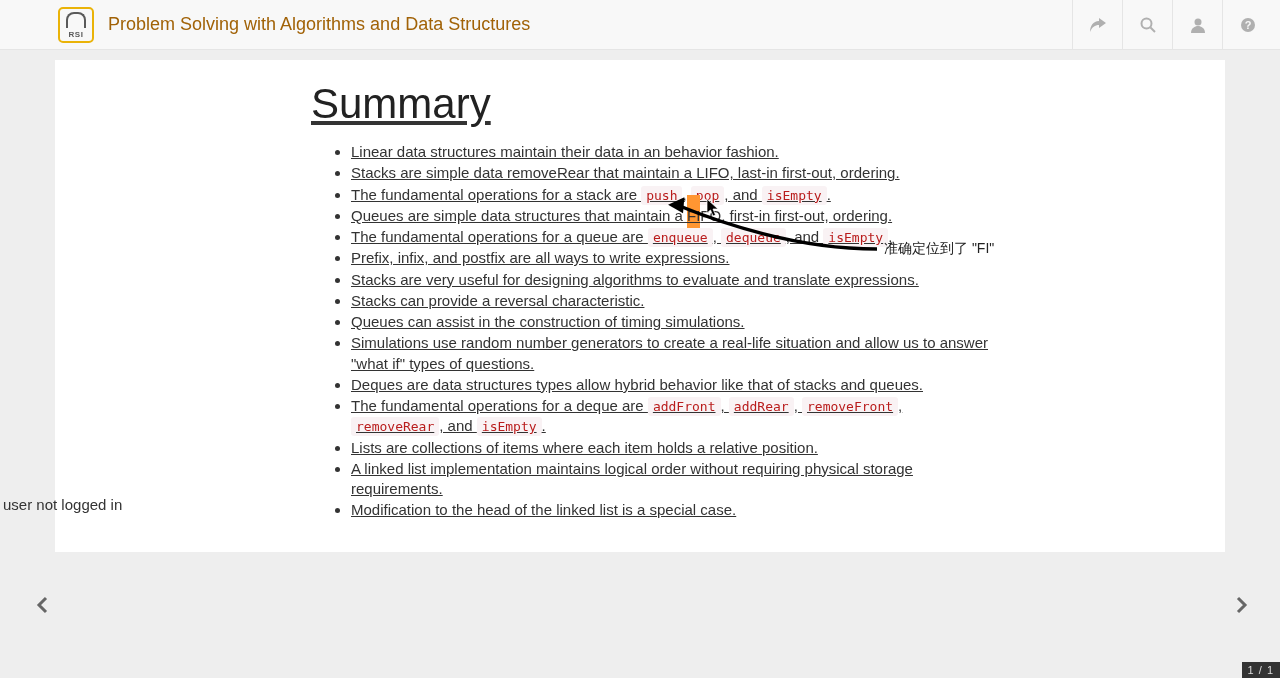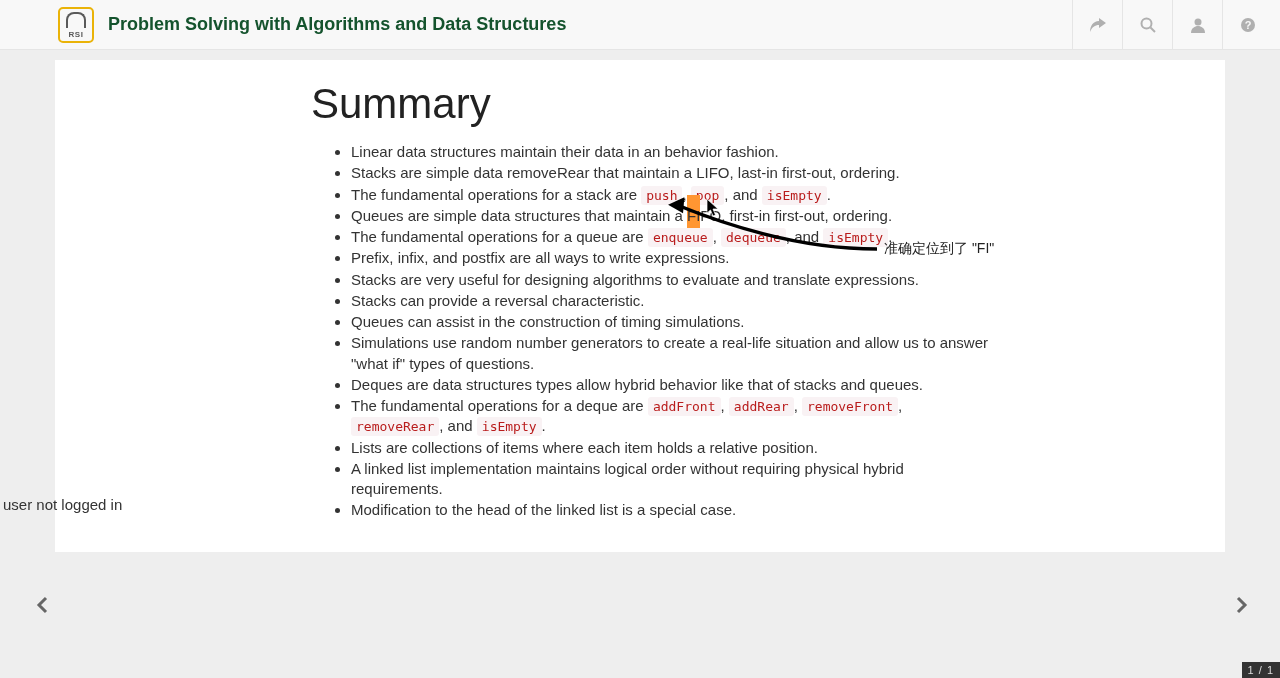--- a/index.html
+++ b/index.html
@@ -44,23 +44,23 @@
     top: 3px;
     left: 6px;
     right: 6px;
     height: 14px;
     border: 2px solid #5a5a5a;
     border-bottom: none;
     border-top-left-radius: 8px;
     border-top-right-radius: 8px;
   }
   .site-title {
-    color: #14532d;
+    color: #a16207;
     font-size: 18px;
-    font-weight: 700;
+    font-weight: 400;
   }
   .nav-icons {
     position: absolute;
     right: 8px;
     top: 0;
     height: 50px;
     display: flex;
   }
   .nav-icons .icon-cell {
     width: 50px;
@@ -76,20 +76,21 @@
   .page {
     width: 1170px;
     margin: 10px auto 0 auto;
     background: #fff;
     min-height: 420px;
     padding: 20px 0 30px 0;
   }
   .content {
     width: 680px;
     margin-left: 256px;
+    text-decoration: underline;
   }
   h1.summary {
     font-size: 42px;
     font-weight: 500;
     color: #222;
     margin-bottom: 14px;
   }
   ul.bullets {
     list-style: disc;
     padding-left: 40px;
@@ -220,21 +221,21 @@
       <li>Prefix, infix, and postfix are all ways to write expressions.</li>
       <li>Stacks are very useful for designing algorithms to evaluate and translate expressions.</li>
       <li>Stacks can provide a reversal characteristic.</li>
       <li>Queues can assist in the construction of timing simulations.</li>
       <li>Simulations use random number generators to create a real-life situation and allow us to answer "what if" types of questions.</li>
       <li>Deques are data structures types allow hybrid behavior like that of stacks and queues.</li>
       <li>
         <span>The fundamental operations for a deque are </span><code class="inline">addFront</code><span>, </span><code class="inline">addRear</code><span>, </span><code class="inline">removeFront</code><span>, </span><code class="inline">removeRear</code><span>, and </span><code class="inline">isEmpty</code><span>.</span>
       </li>
       <li>Lists are collections of items where each item holds a relative position.</li>
-      <li>A linked list implementation maintains logical order without requiring physical hybrid requirements.</li>
+      <li>A linked list implementation maintains logical order without requiring physical storage requirements.</li>
       <li>Modification to the head of the linked list is a special case.</li>
     </ul>
   </div>
 </div>
 
 <svg class="annot-svg annotation" viewBox="0 0 230 70">
   <path d="M212 52 Q120 52 12 8" stroke="#000" stroke-width="3.5" fill="none"></path>
   <polygon points="4,4 22,4 14,18" fill="#000" transform="rotate(-25 12 8)"></polygon>
 </svg>
 <div class="annot-text annotation">准确定位到了 "FI"</div>

